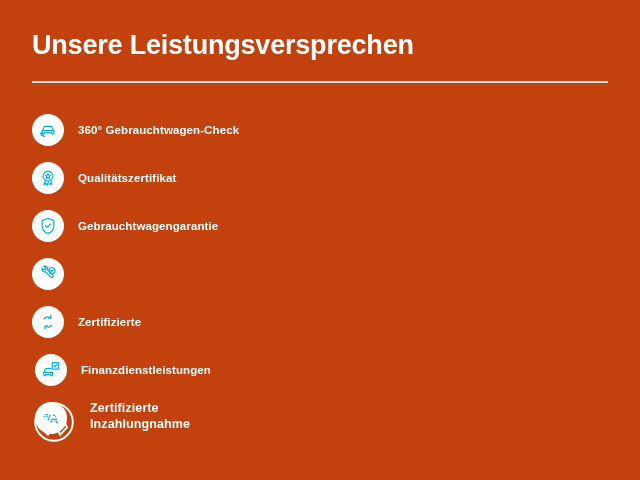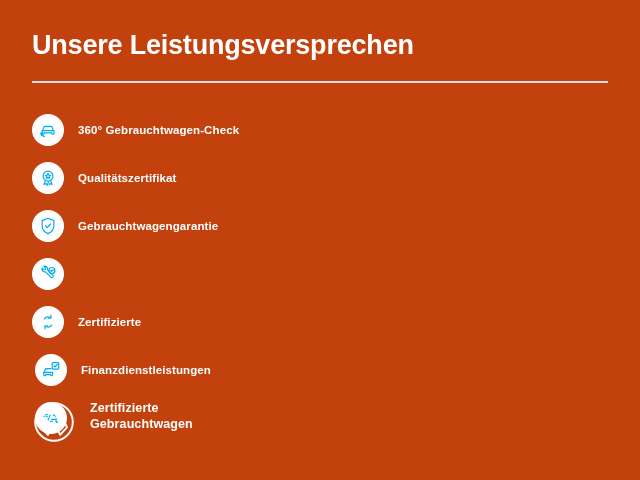--- a/index.html
+++ b/index.html
@@ -227,17 +227,17 @@
 
   <div class="footer">
     <span class="vw-logo">
       <svg width="44" height="44" viewBox="0 0 48 48" fill="none" stroke="#FFFFFF" stroke-width="2.1" stroke-linecap="round" stroke-linejoin="round">
         <circle cx="24" cy="24" r="20.5"></circle>
         <path d="M24 10.6 30.3 26 33.4 18.6 38.2 29.9 30.6 38 24 22.7 17.4 38 9.8 29.9 14.6 18.6 17.7 26z"></path>
       </svg>
     </span>
     <span class="footer-text">
       <span>Zertifizierte</span>
-      <span class="l2">Gebrauchtwagen</span>
+      <span class="l2">Inzahlungnahme</span>
     </span>
   </div>
 
 </div>
 
 </body></html>

